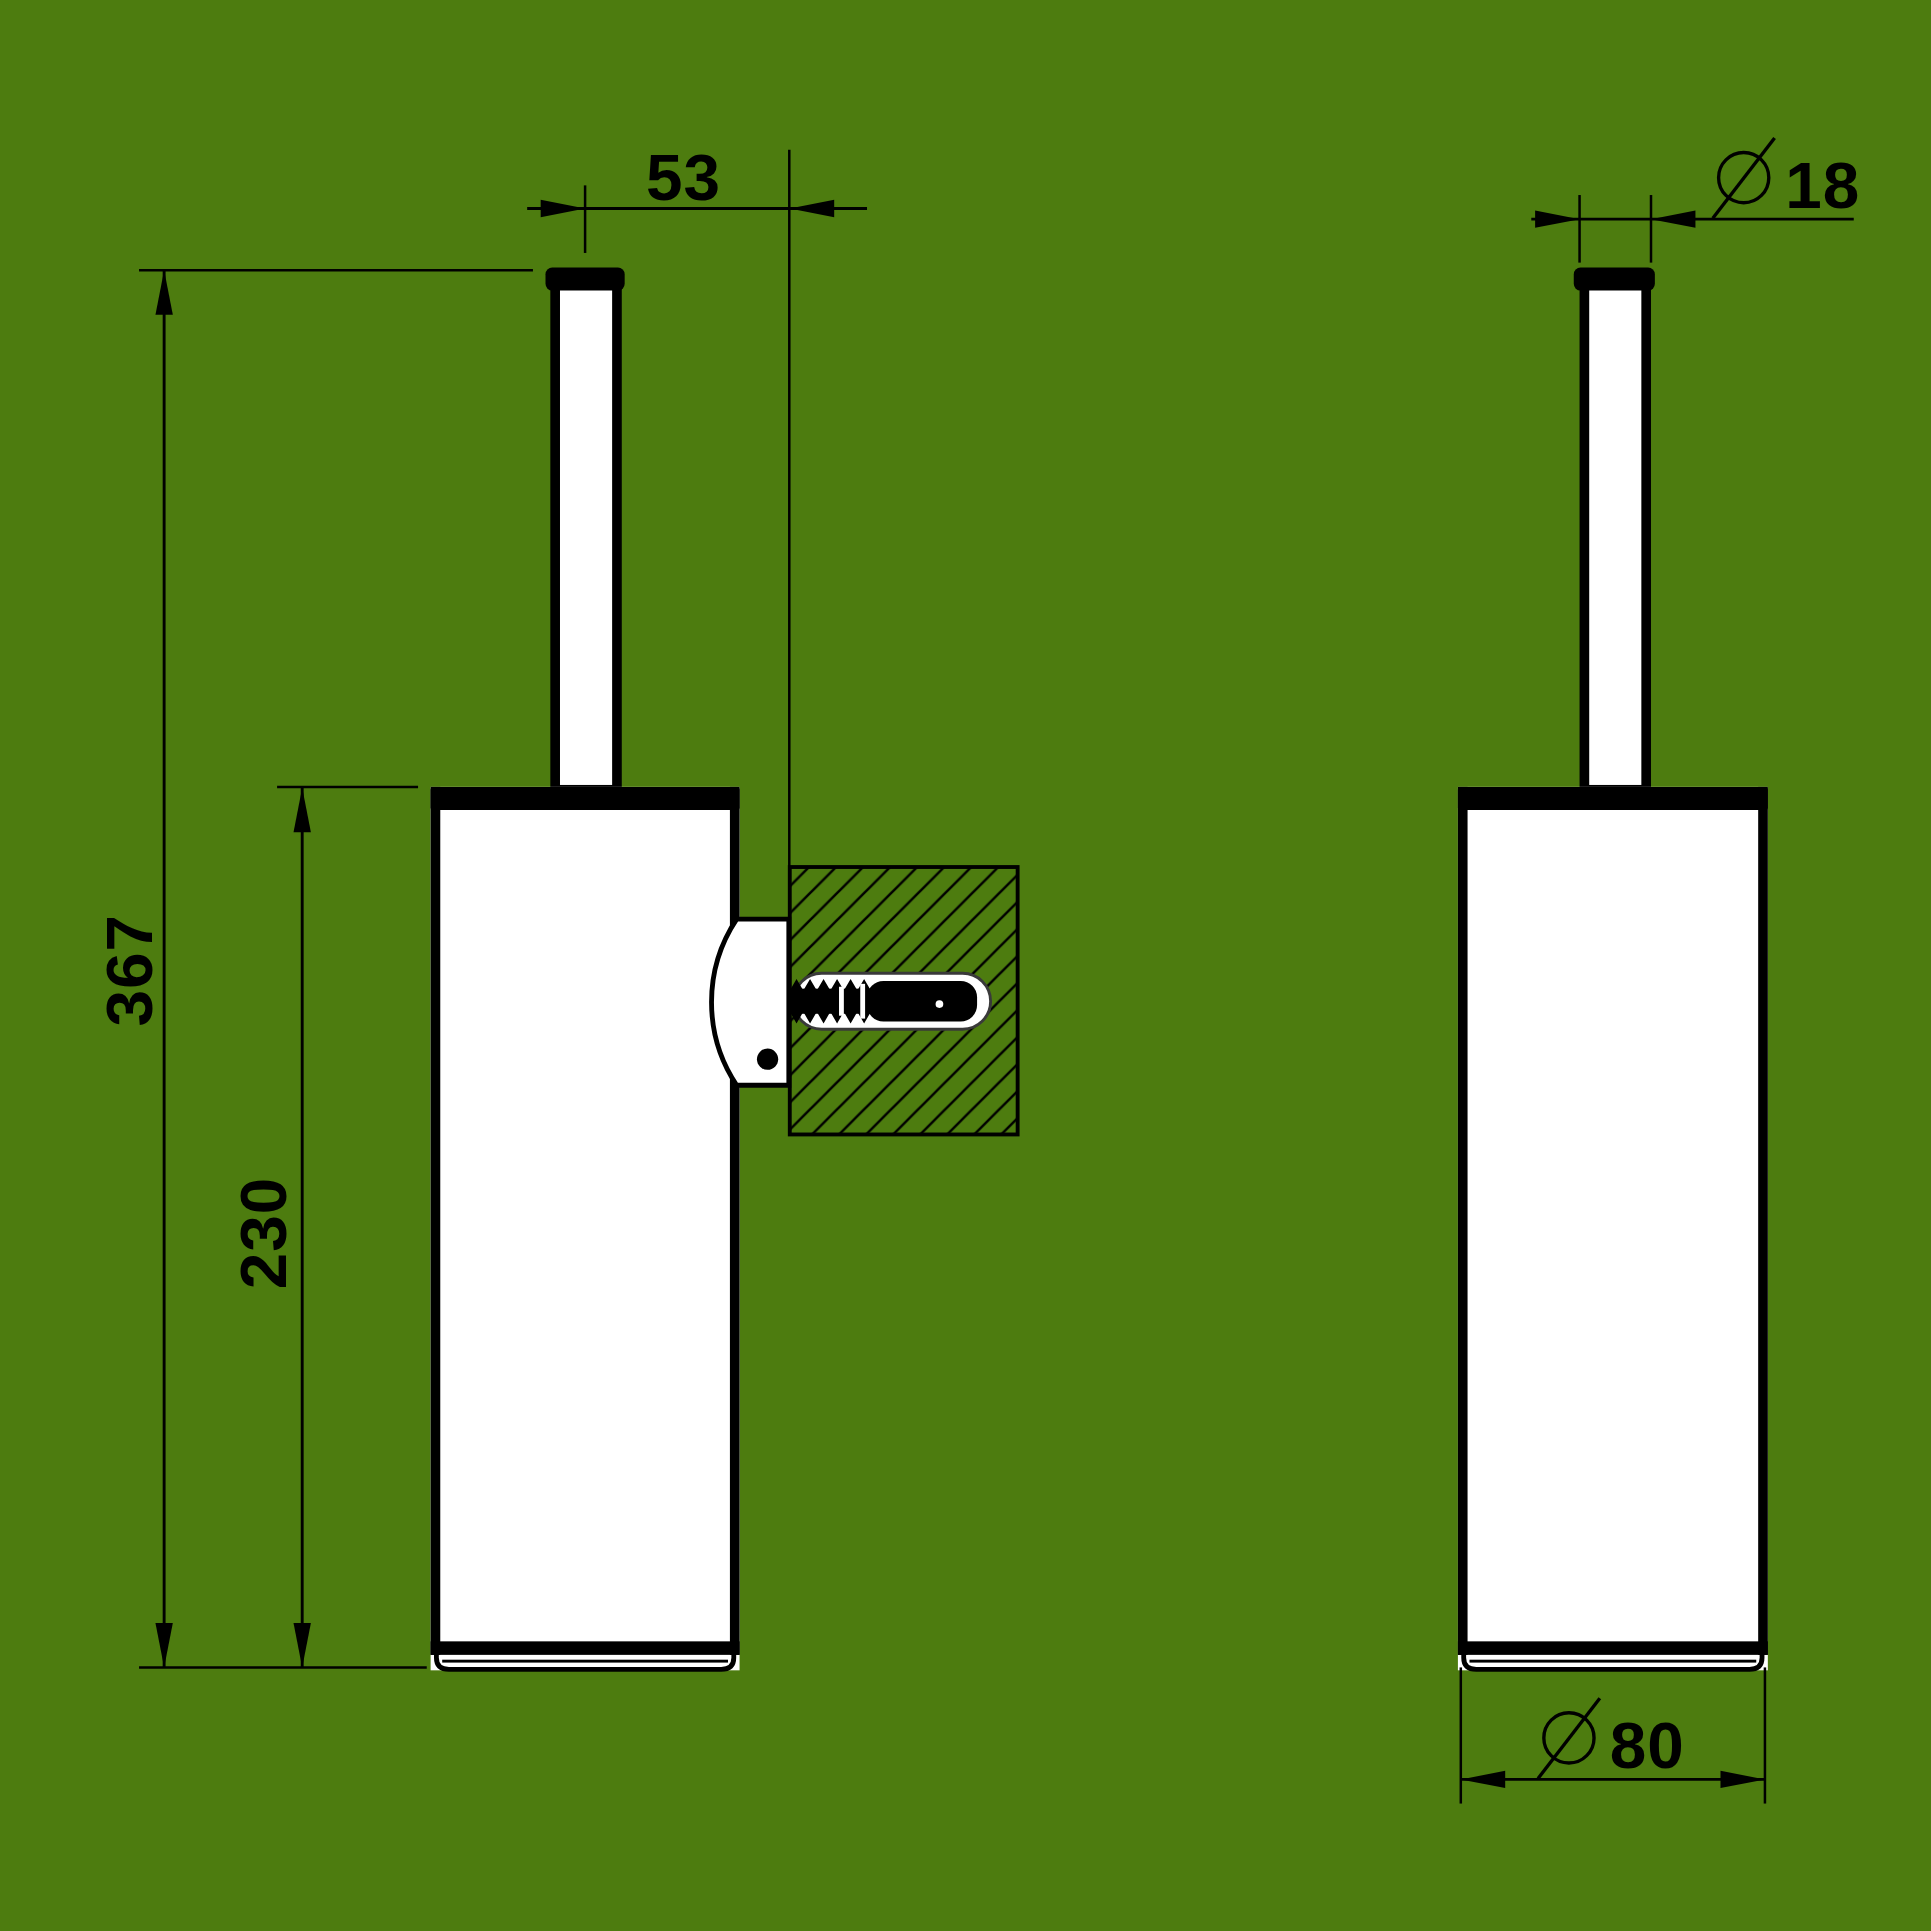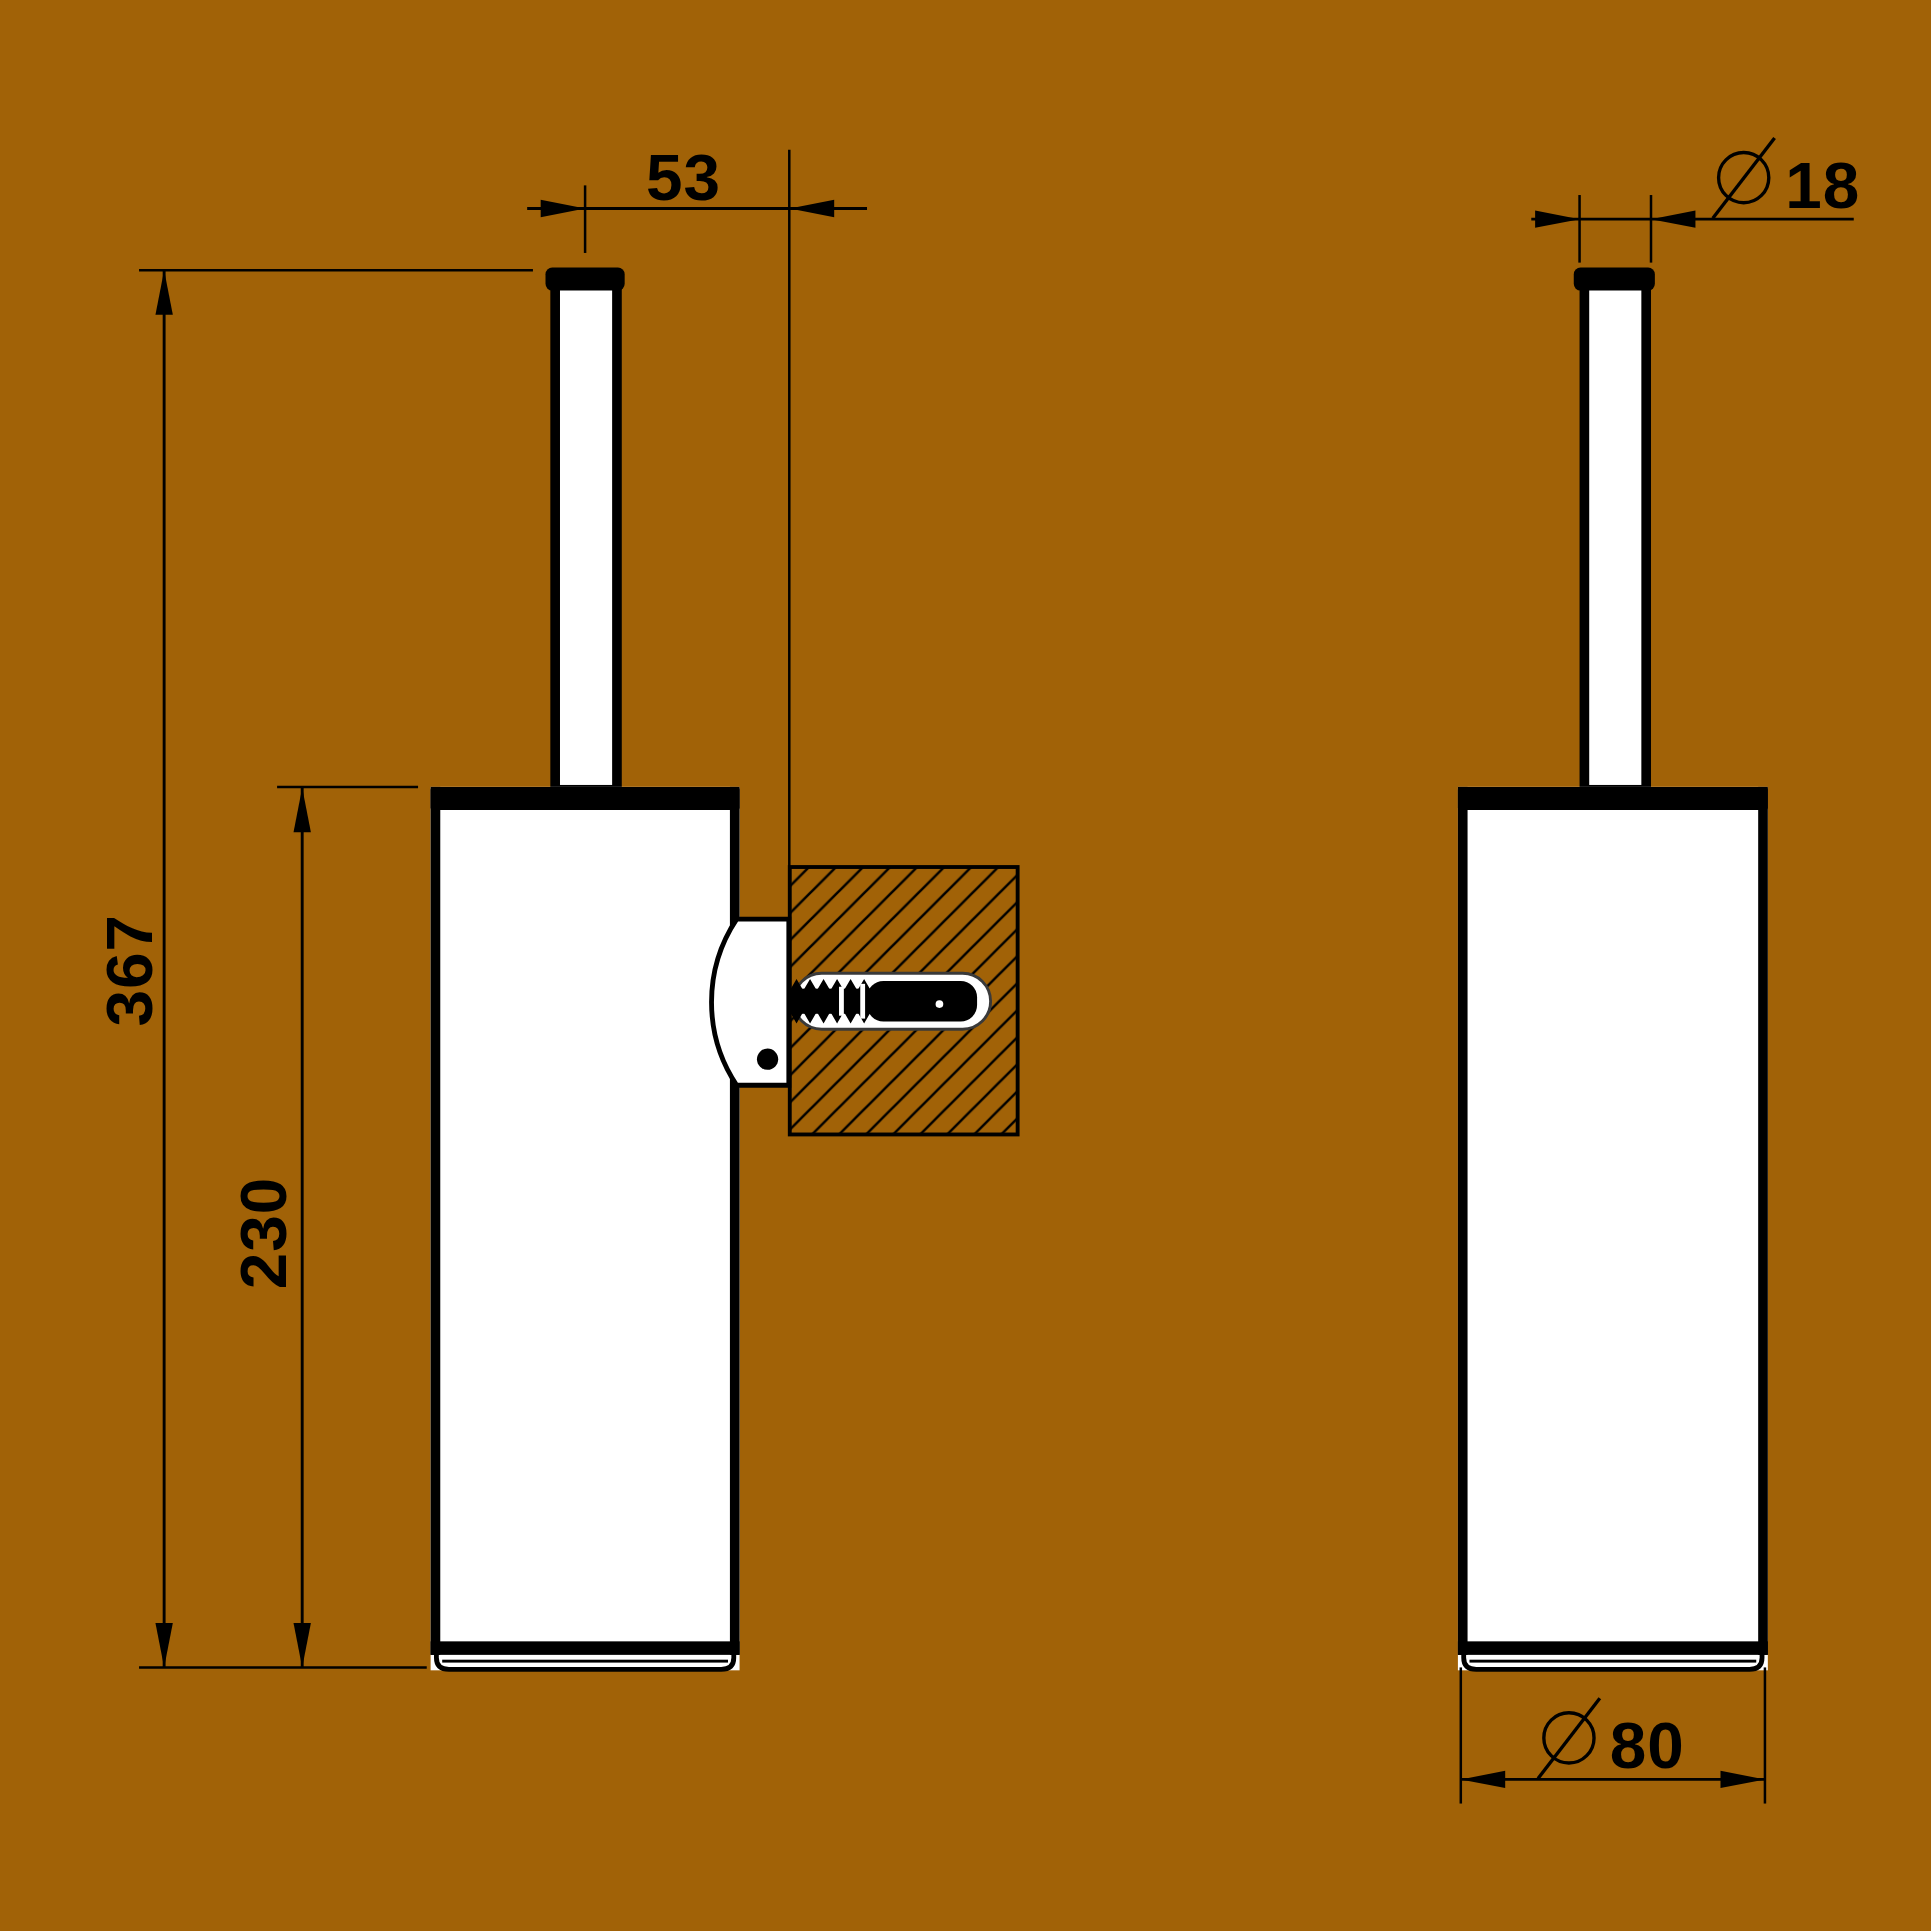--- a/index.html
+++ b/index.html
@@ -4,21 +4,21 @@
 <style>
   html, body {
     margin: 0;
     padding: 0;
     background: #ffffff;
   }
   .stage {
     position: relative;
     width: 1931px;
     height: 1931px;
-    background: #a16207;
+    background: #4d7c0f;
     overflow: hidden;
   }
   svg { display: block; }
   .dim-text {
     font-family: "Liberation Sans", "DejaVu Sans", sans-serif;
     font-weight: bold;
     font-size: 68px;
     fill: #000000;
     letter-spacing: 1px;
   }

